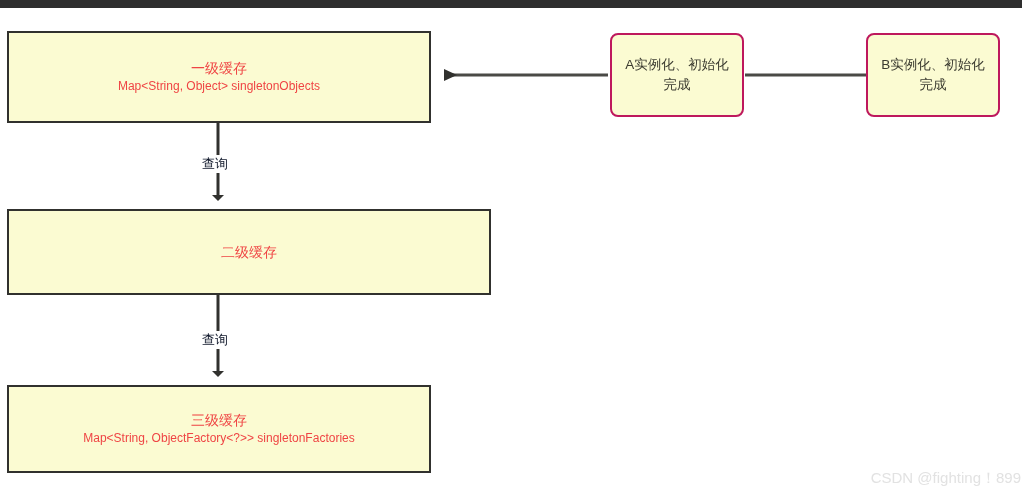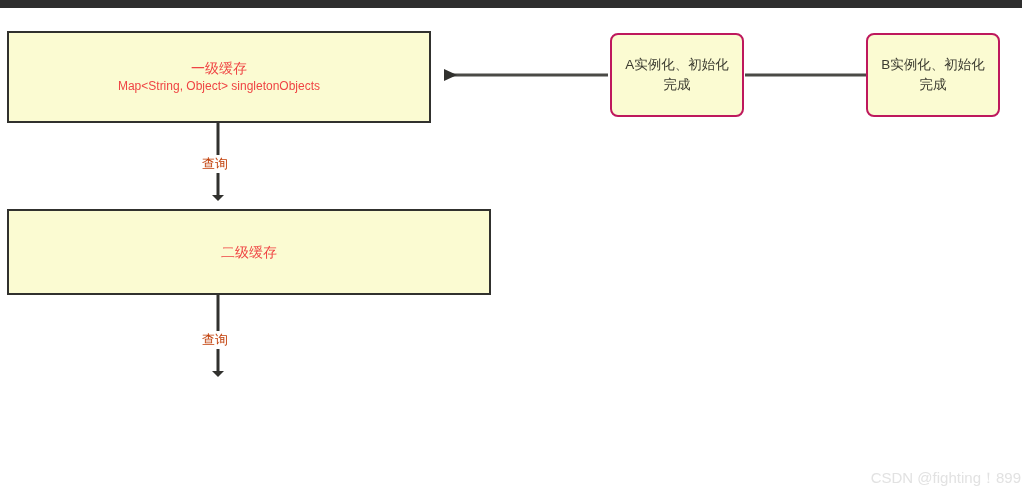--- a/index.html
+++ b/index.html
@@ -54,21 +54,21 @@
     justify-content: center;
     text-align: center;
     color: #3b3b30;
     font-size: 13.5px;
     line-height: 1.5;
     padding: 0 8px;
   }
   .edge-label {
     position: absolute;
     font-size: 13px;
-    color: #c2410c;
+    color: #0f172a;
     background: #ffffff;
     padding: 0 3px;
     white-space: nowrap;
   }
   .watermark {
     position: absolute;
     right: 1px;
     bottom: 10px;
     font-size: 15px;
     color: #e2e2e2;
@@ -111,20 +111,24 @@
 
   <div class="cache-box" style="left:7px; top:31px; width:424px; height:92px;">
     <span class="line1">一级缓存</span>
     <span class="line2">Map&lt;String, Object&gt; singletonObjects</span>
   </div>
 
   <div class="cache-box" style="left:7px; top:209px; width:484px; height:86px;">
     <span class="line1">二级缓存</span>
   </div>
 
+  <div class="cache-box" style="left:7px; top:385px; width:424px; height:88px;">
+    <span class="line1">三级缓存</span>
+    <span class="line2">Map&lt;String, ObjectFactory&lt;?&gt;&gt; singletonFactories</span>
+  </div>
 
   <div class="round-box" style="left:610px; top:33px; width:134px; height:84px;">
     <span>A实例化、初始化完成</span>
   </div>
 
   <div class="round-box" style="left:866px; top:33px; width:134px; height:84px;">
     <span>B实例化、初始化完成</span>
   </div>
 
   <div class="edge-label" style="left:199px; top:155px;">查询</div>

